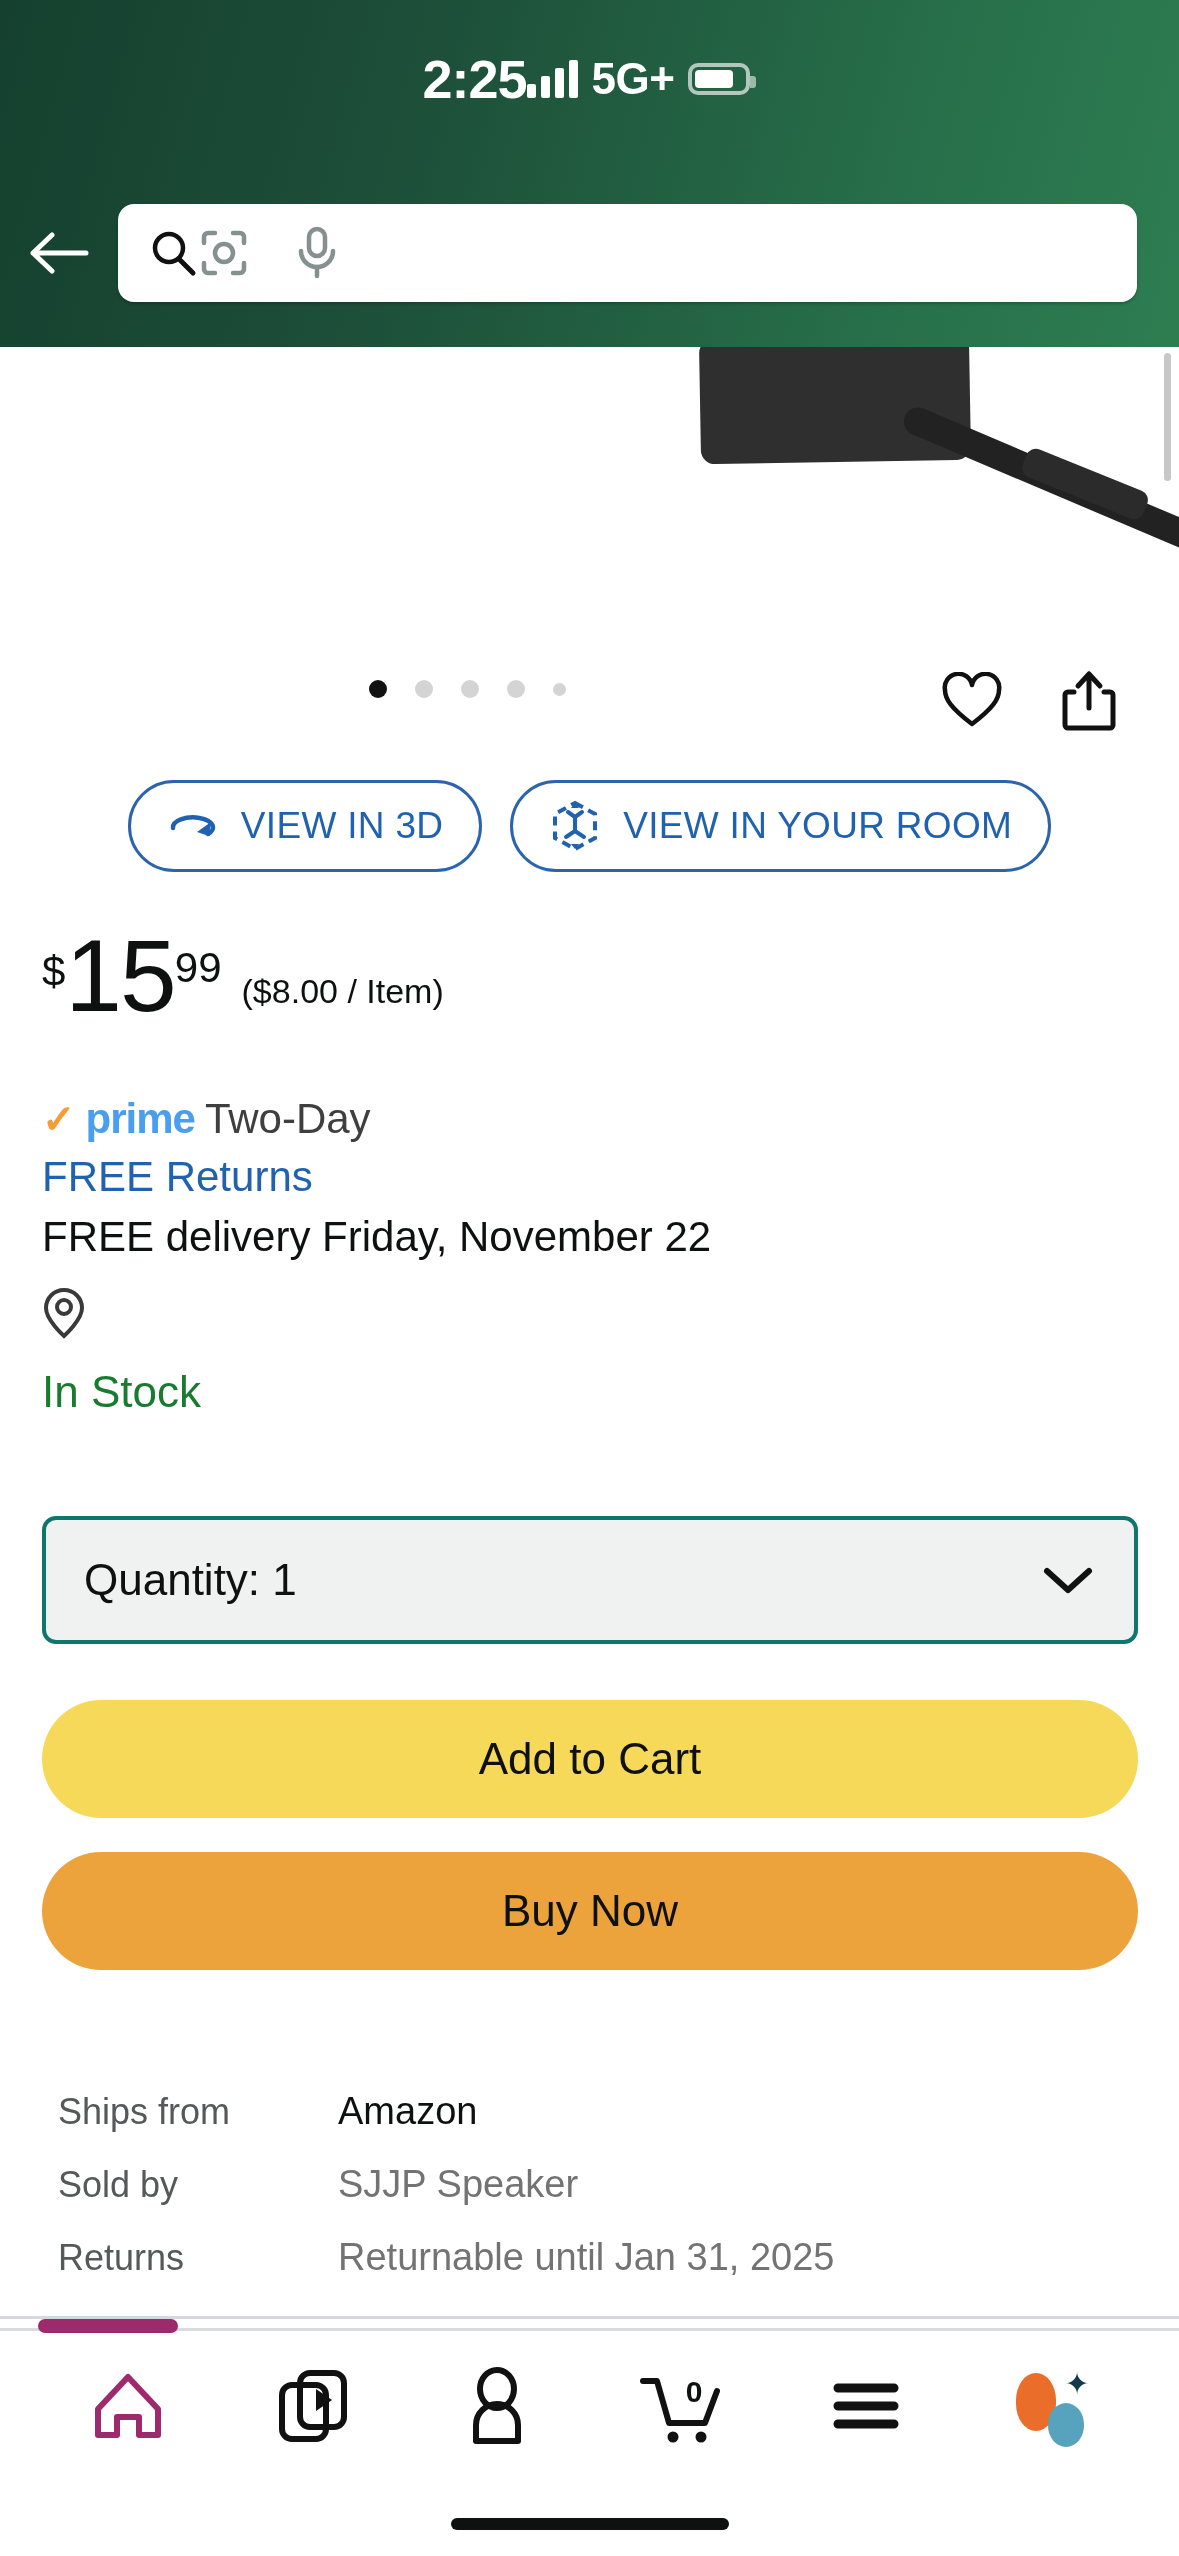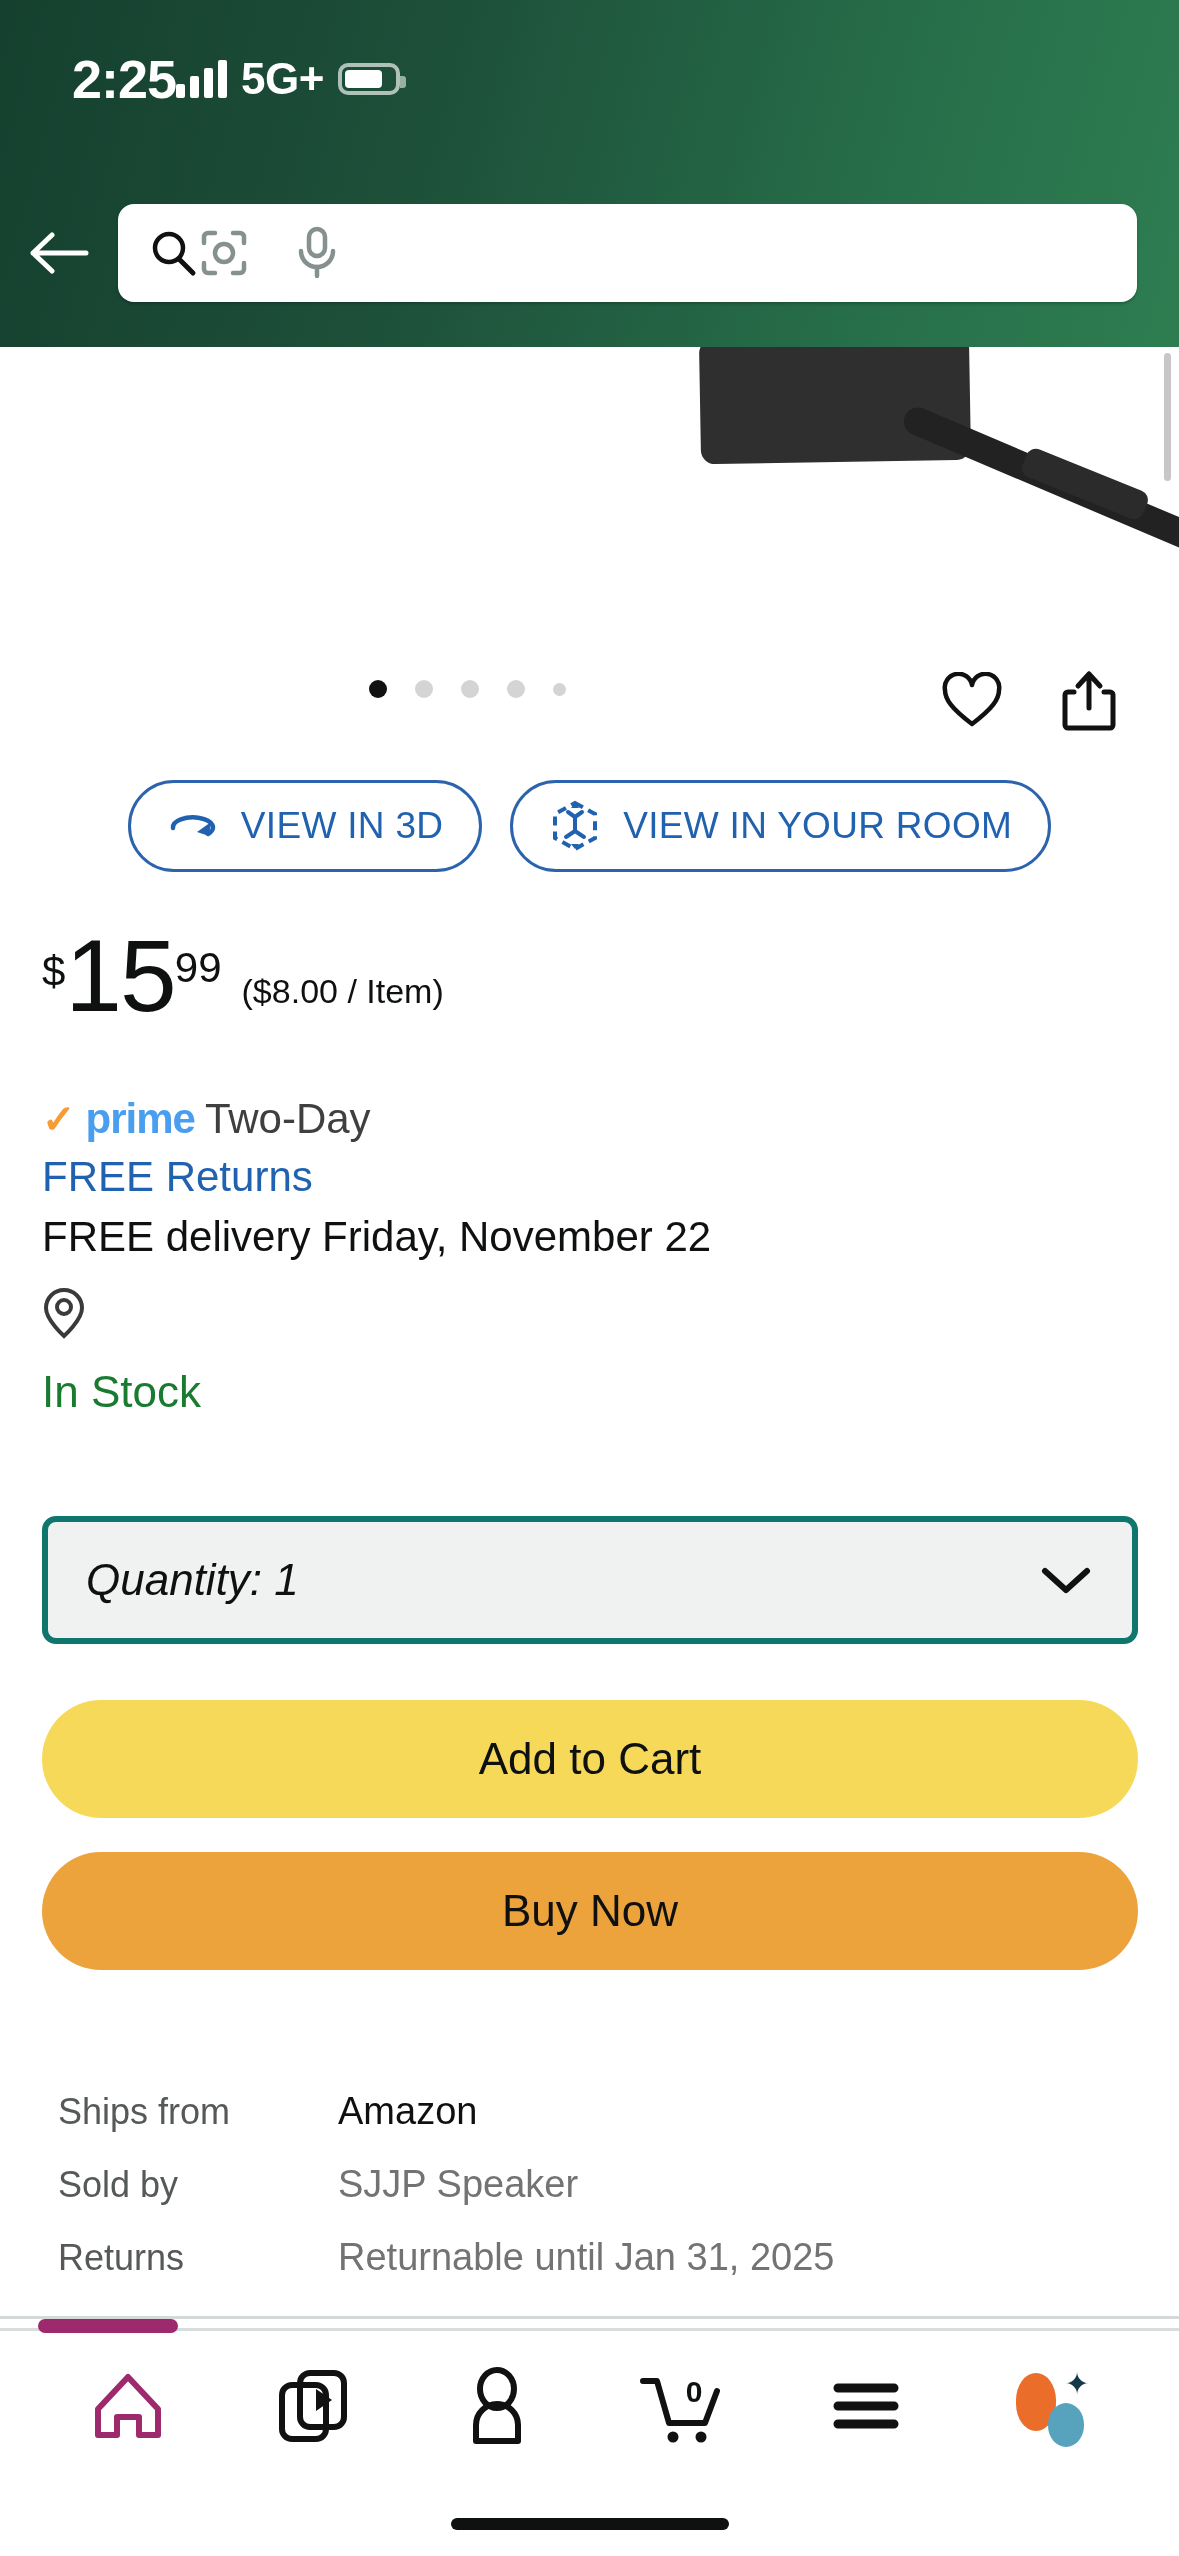--- a/index.html
+++ b/index.html
@@ -11,21 +11,21 @@
   }
   #screen { position: relative; width: 1179px; height: 2556px; background:#fff; }
 
   
   .header {
     position: absolute; top: 0; left: 0; width: 1179px; height: 347px;
     background: linear-gradient(105deg, #15402f 0%, #1d4f39 35%, #276f4a 75%, #2e7d51 100%);
   }
   .statusbar {
     position: absolute; top: 0; left: 0; width: 1179px; height: 140px;
-    display: flex; align-items: center; justify-content: flex-start;
+    display: flex; align-items: center; justify-content: center;
     padding: 0 78px 0 72px;
   }
   .status-time {
     color: #ffffff; font-size: 54px; font-weight: 700; letter-spacing: -1px;
     margin-top: 18px;
   }
   .status-right { display: flex; align-items: center; gap: 14px; margin-top: 18px; }
   .sig-bars { display: flex; align-items: flex-end; gap: 5px; height: 38px; }
   .sig-bars i { display:block; width: 9px; background:#fff; border-radius: 2px; }
   .sig-bars i:nth-child(1){ height: 14px; }
@@ -127,24 +127,23 @@
   .link-blue { color:#2162b0; font-size: 42px; display:block; margin-bottom: 12px; }
   .delivery { font-size: 42px; color:#0f1111; margin-bottom: 26px; }
   .delivery b { font-weight: 400; }
   .deliver-to { display:flex; align-items:center; gap: 16px; margin-bottom: 28px; }
   .deliver-to span { color:#2162b0; font-size: 42px; }
   .stock { color:#197b30; font-size: 44px; }
 
   
   .qty {
     position:absolute; top: 1516px; left: 42px; width: 1096px; height: 128px;
-    background:#f0f2f2; border: 6px solid #0f766e; border-radius: 14px;
+    background:#f0f2f2; border: 4px solid #0f766e; border-radius: 14px;
     display:flex; align-items:center; justify-content:space-between;
     padding: 0 40px 0 38px;
-    font-style: italic;
   }
   .qty-label { font-size: 44px; color:#0f1111; }
 
   
   .cta {
     position:absolute; left: 42px; width: 1096px; height: 118px; border-radius: 62px;
     display:flex; align-items:center; justify-content:center;
     font-size: 44px; color:#0f1111; border: none;
   }
   .cta.cart { top: 1700px; background:#f7d959; }

